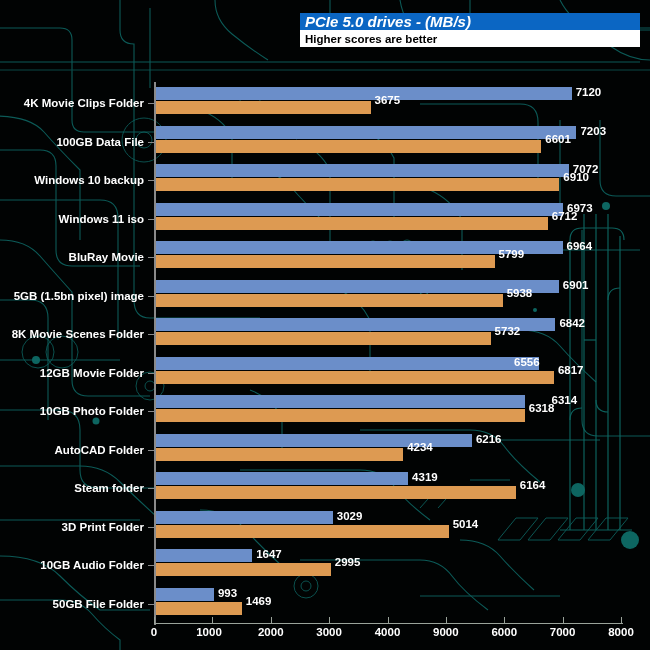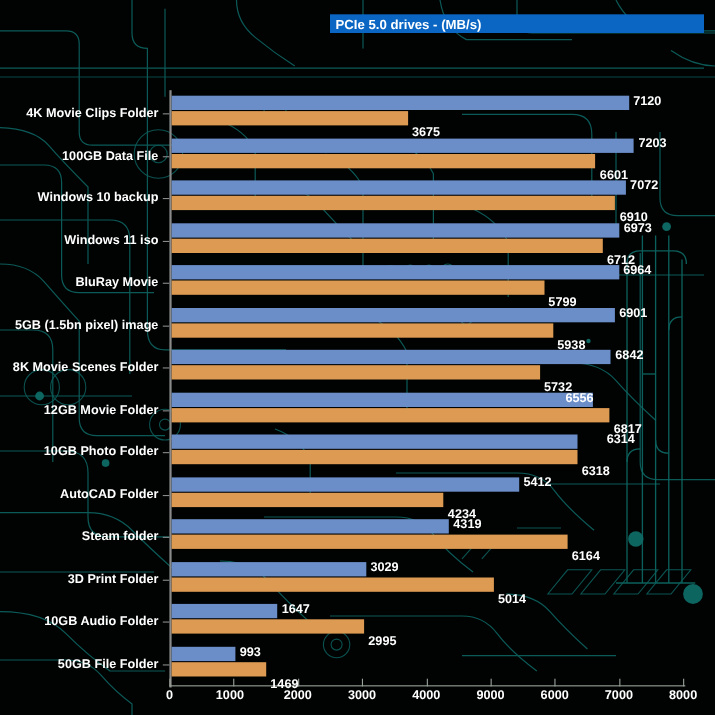--- a/index.html
+++ b/index.html
@@ -19,21 +19,21 @@
     position: absolute; left: 21px; top: 13px; width: 278px; height: 33px;
     background: #0b66c3; display: flex; align-items: center; justify-content: center;
   }
   .hdr-left span {
     color: #ffffff; font-size: 17px; font-weight: bold; letter-spacing: .2px;
   }
   .hdr-right-top {
     position: absolute; left: 300px; top: 13px; width: 340px; height: 17px;
     background: #0b66c3; display: flex; align-items: center;
   }
-  .hdr-right-top span { color:#fff; font-size: 12px; font-weight: bold; padding-left: 5px; }
+  .hdr-right-top span { color:#fff; font-size: 15px; font-weight: bold; padding-left: 5px; font-style: italic; }
   .hdr-right-bot {
     position: absolute; left: 300px; top: 30px; width: 340px; height: 17px;
     background: #ffffff; display: flex; align-items: center;
   }
   .hdr-right-bot span { color:#000; font-size: 11.5px; font-weight: bold; padding-left: 5px; }
 
   
   .legend {
     position: absolute; left: 0; top: 52px; width: 650px; height: 18px;
     display: flex; align-items: center; justify-content: center; gap: 16px;
@@ -55,21 +55,21 @@
   }
   .tick { position: absolute; left: 148px; width: 6px; height: 1px; background: #8a8a8a; }
   .bar { position: absolute; left: 156px; height: 13px; }
   .bar.write { top: 2px; background: #6b8ec9; }
   .bar.read  { top: 16px; background: #dd9a52; }
   .bar-val {
     position: absolute; color: #ffffff; font-size: 11.5px; font-weight: bold;
     white-space: nowrap; line-height: 13px;
   }
   .bar-val.write { top: 1px; }
-  .bar-val.read  { top: 30px; }
+  .bar-val.read  { top: 9px; }
 
   
   .xtick { position: absolute; top: 547px; width: 1px; height: 7px; background: #9aa39a; }
   .xlabel {
     position: absolute; top: 556px; width: 60px; margin-left: -30px;
     text-align: center; color: #ffffff; font-size: 11.5px; font-weight: bold;
   }
 </style>
 </head>
 <body>
@@ -171,20 +171,23 @@
         <path d="M438 508 l16 -18"></path>
       <path d="M470 480 h40"></path>
       <path d="M398 288 q8 -14 18 0 q8 14 16 0"></path>
       <path d="M222 492 q6 -10 14 0 q6 10 14 0 q6 -10 14 0"></path>
     </g>
   </svg>
 
   <div class="hdr-right-top">
     <span>PCIe 5.0 drives - (MB/s)</span>
   </div>
+  <div class="hdr-right-bot">
+    <span>Higher scores are better</span>
+  </div>
 
 
   <div class="plot" id="plot">
     <div class="axis-line"></div>
     <div class="axis-bottom"></div>
   <div class="row" style="top: 15px;">
         <div class="cat-label">4K Movie Clips Folder</div>
         <div class="tick" style="top: 18px;"></div>
         <div class="bar write" style="width: 415.63px; background: rgb(107, 142, 201);"></div>
         <div class="bar-val write" style="left: 575.63px;">7120</div>
@@ -252,21 +255,21 @@
         <div class="tick" style="top: 18px;"></div>
         <div class="bar write" style="width: 368.58px; background: rgb(107, 142, 201);"></div>
         <div class="bar-val write" style="left: 528.58px; padding-left: 23px;">6314</div>
         <div class="bar read" style="width: 368.813px; background: rgb(221, 154, 82);"></div>
         <div class="bar-val read" style="left: 528.813px;">6318</div>
       </div>
       <div class="row" style="top: 361.5px;">
         <div class="cat-label">AutoCAD Folder</div>
         <div class="tick" style="top: 18px;"></div>
         <div class="bar write" style="width: 315.925px; background: rgb(107, 142, 201);"></div>
-        <div class="bar-val write" style="left: 475.925px;">5412</div>
+        <div class="bar-val write" style="left: 475.925px;">6216</div>
         <div class="bar read" style="width: 247.16px; background: rgb(221, 154, 82);"></div>
         <div class="bar-val read" style="left: 407.16px;">4234</div>
       </div>
       <div class="row" style="top: 400px;">
         <div class="cat-label">Steam folder</div>
         <div class="tick" style="top: 18px;"></div>
         <div class="bar write" style="width: 252.122px; background: rgb(107, 142, 201);"></div>
         <div class="bar-val write" style="left: 412.122px;">4319</div>
         <div class="bar read" style="width: 359.824px; background: rgb(221, 154, 82);"></div>
         <div class="bar-val read" style="left: 519.823px;">6164</div>

